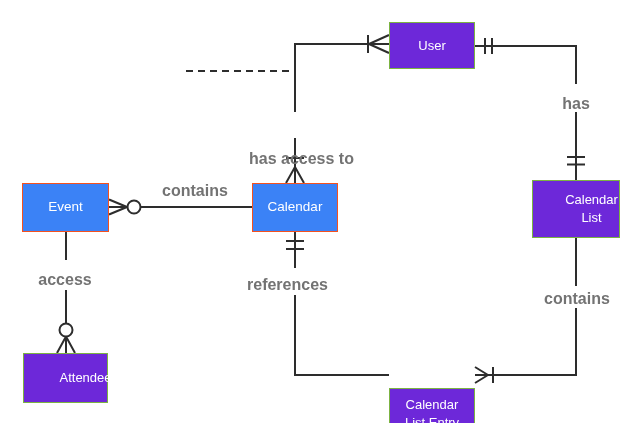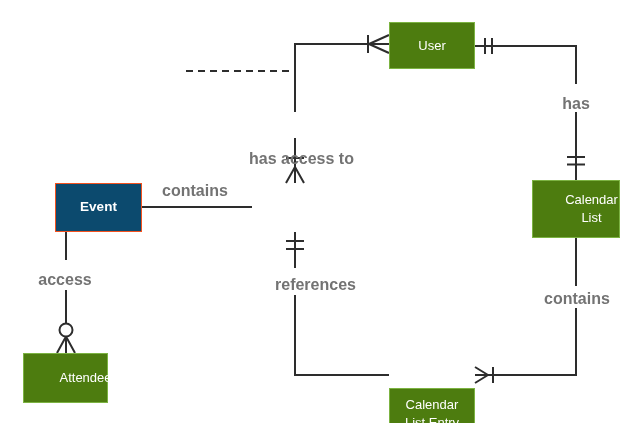--- a/index.html
+++ b/index.html
@@ -17,22 +17,22 @@
   .entity{
     position:absolute;
     display:flex;align-items:center;justify-content:center;
     text-align:center;
     color:#ffffff;
     font-size:13px;
     line-height:1.35;
     box-sizing:border-box;
     padding:2px 4px;
   }
-  .entity.green{background:#4d7c0f;border:1px solid #7CB342;}
-  .entity.orange{background:#0c4a6e;border:1px solid #F4511E;font-weight:bold;font-size:13.5px;margin-left:33px;}
+  .entity.green{background:#6d28d9;border:1px solid #7CB342;}
+  .entity.orange{background:#3b82f6;border:1px solid #F4511E;font-weight:normal;font-size:13.5px;}
   .edge-label{
     position:absolute;
     text-align:center;
     font-size:16px;
     color:#737373;
     white-space:nowrap;
     font-weight:bold;
   }
 </style>
 </head>
@@ -91,20 +91,23 @@
 
 
   <div class="entity green" style="left:389px;top:22px;width:86px;height:47px;">
     <span>User</span>
   </div>
 
   <div class="entity orange" style="left:22px;top:183px;width:87px;height:49px;">
     <span>Event</span>
   </div>
 
+  <div class="entity orange" style="left:252px;top:183px;width:86px;height:49px;">
+    <span>Calendar</span>
+  </div>
 
   <div class="entity green" style="left:532px;top:180px;width:88px;height:58px;padding-left:35px;">
     <span>Calendar List</span>
   </div>
 
   <div class="entity green" style="left:23px;top:353px;width:85px;height:50px;padding-left:44px;">
     <span>Attendee</span>
   </div>
 
   <div class="entity green" style="left:389px;top:352px;width:86px;height:51px;margin-top:36px;">
@@ -112,17 +115,17 @@
   </div>
 
   <div class="edge-label" style="left:160px;top:182px;width:70px;">contains</div>
 
   <div class="edge-label" style="left:249px;top:118px;width:92px;margin-top:32px;">has access to</div>
 
   <div class="edge-label" style="left:556px;top:95px;width:40px;">has</div>
 
   <div class="edge-label" style="left:35px;top:271px;width:60px;">access</div>
 
-  <div class="edge-label" style="left:275px;top:276px;width:76px;">references</div>
+  <div class="edge-label" style="left:247px;top:276px;width:76px;">references</div>
 
   <div class="edge-label" style="left:542px;top:290px;width:70px;">contains</div>
 
 </div>
 
 </body></html>

